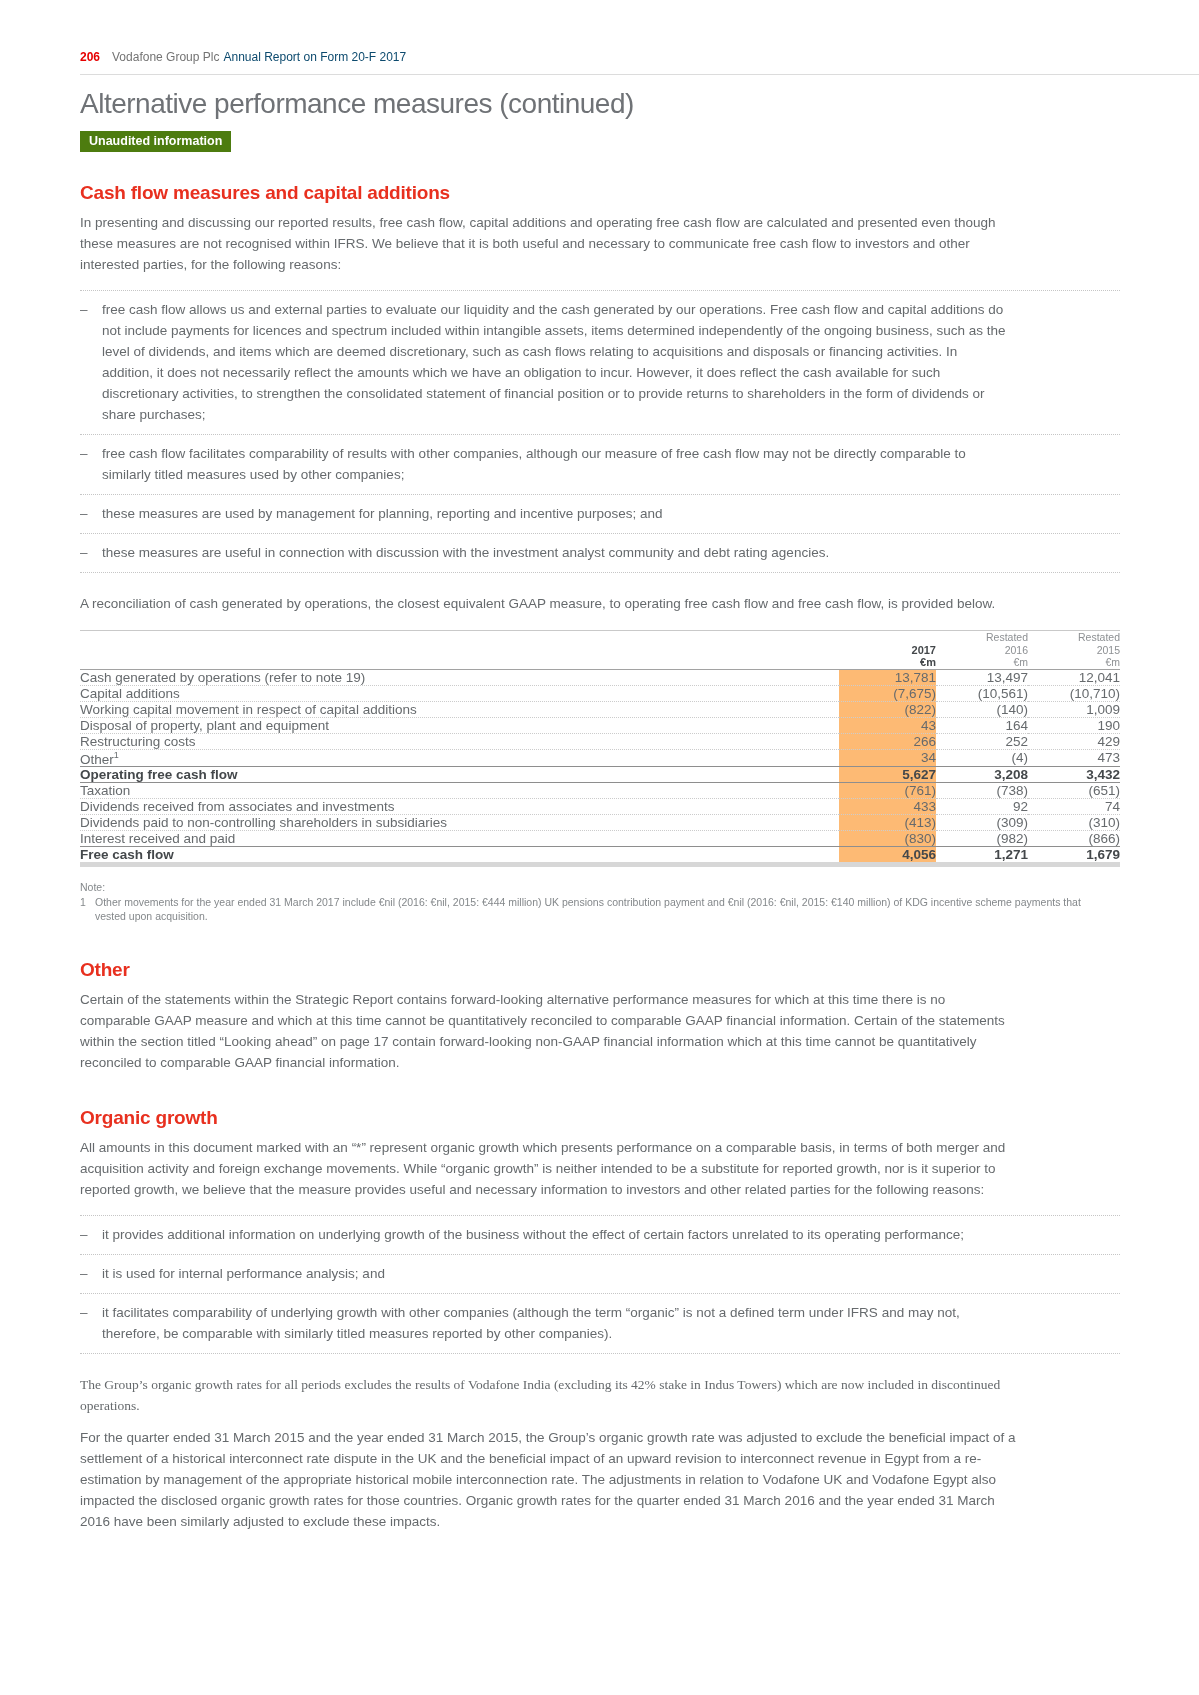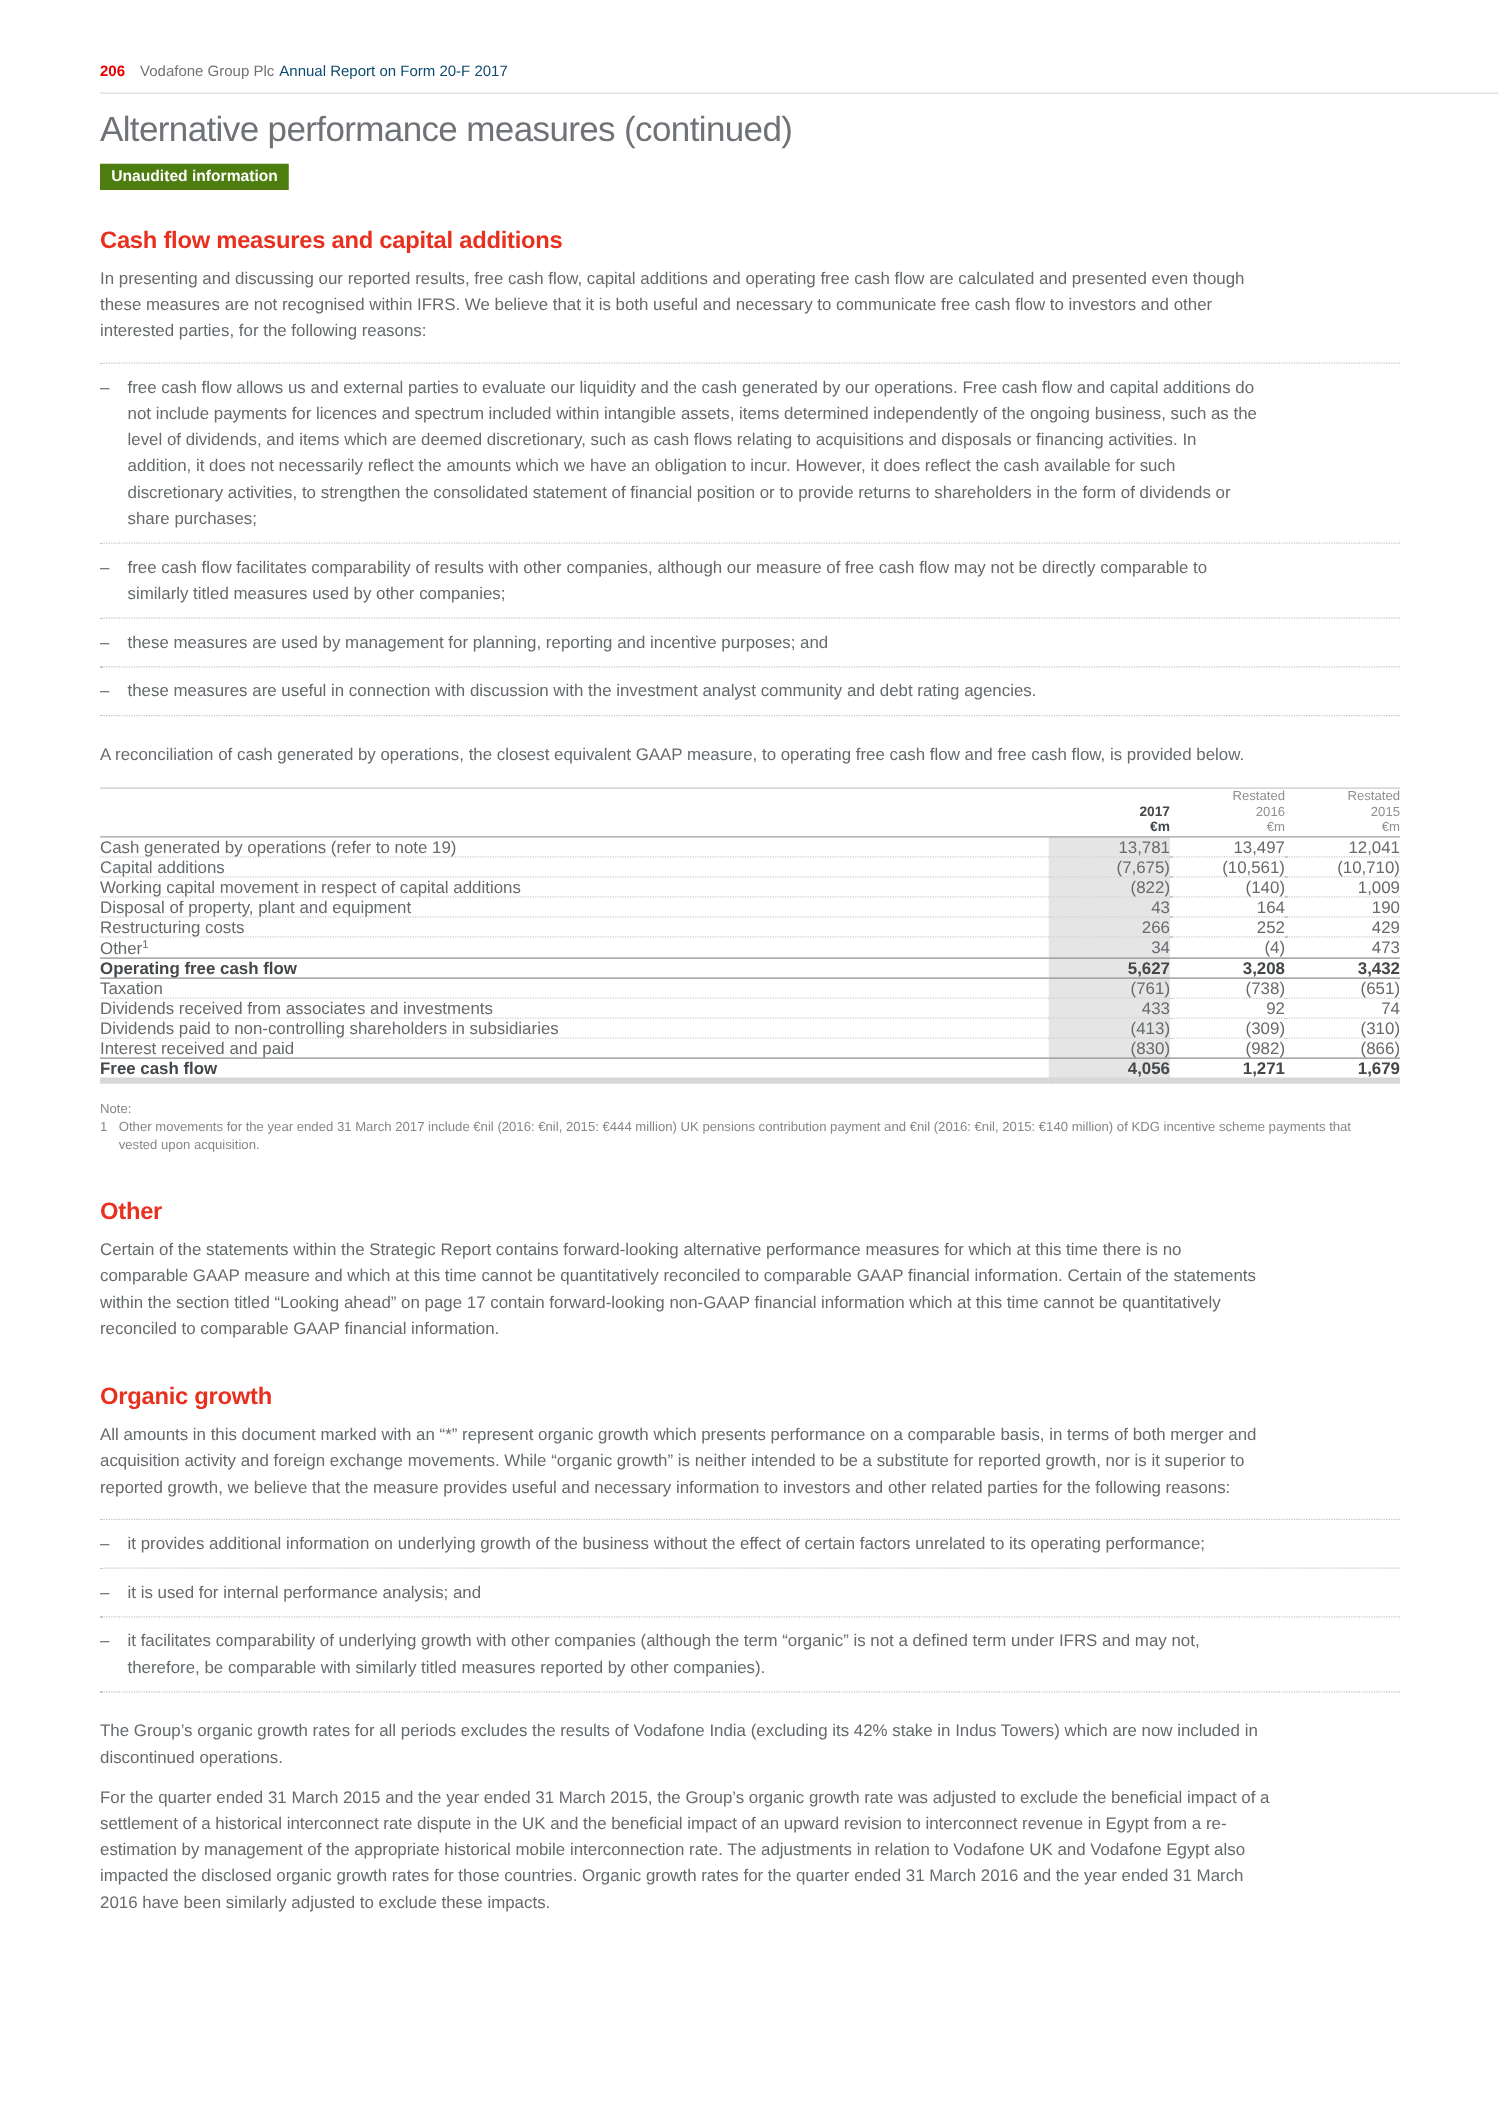--- a/index.html
+++ b/index.html
@@ -57,31 +57,31 @@
   thead th { vertical-align:bottom; padding:6px 0 4px; border-bottom:1px solid #a2a2a2; }
   .col-head { text-align:right; font-weight:normal; }
   .col-head div { font-size:10.5px; line-height:12.5px; color:#8d9093; }
   .col-head div.strong { color:#44484b; font-weight:bold; font-size:11px; }
   td.lbl { text-align:left; font-size:13.5px; padding:3px 0 4px; }
   td.lbl sup { font-size:9px; }
   td.num { text-align:right; font-size:13.5px; padding:3px 0 4px; white-space:nowrap; }
   col.c-2017 { width:97px; }
   col.c-2016 { width:92px; }
   col.c-2015 { width:92px; }
-  td.shaded { background:#e5e5e5; padding-right:5px; }
+  td.shaded { background:#fdba74; padding-right:5px; }
   tbody td { border-top:1px dotted #cccccc; }
   tbody tr:first-child td { border-top:none; }
   tr.bold-row td { font-weight:bold; color:#44484b; border-top:1px solid #8e8e8e; border-bottom:1px solid #8e8e8e; }
   tr.bold-row:last-child td { border-bottom:5px solid #d7d7d7; }
 
   .note-block { margin-top:13px; font-size:10.5px; line-height:14px; color:#84888b; max-width:1005px; }
   .note-line { display:flex; margin-top:1px; }
   .note-line .note-num { flex:none; width:15px; }
 
-  .sec-organic .closing { margin-top:6px; }
+  .sec-organic .closing { margin-top:6px;font-family:Liberation Serif, serif; }
   p.body-text.pre-gap { margin-top:18px; }
 </style>
 </head>
 <body>
 
 <div class="page">
 
   
   <div class="doc-header">
     <span class="page-num">206</span><span class="brand">Vodafone Group Plc</span><span class="report">Annual Report on Form 20-F 2017</span>

